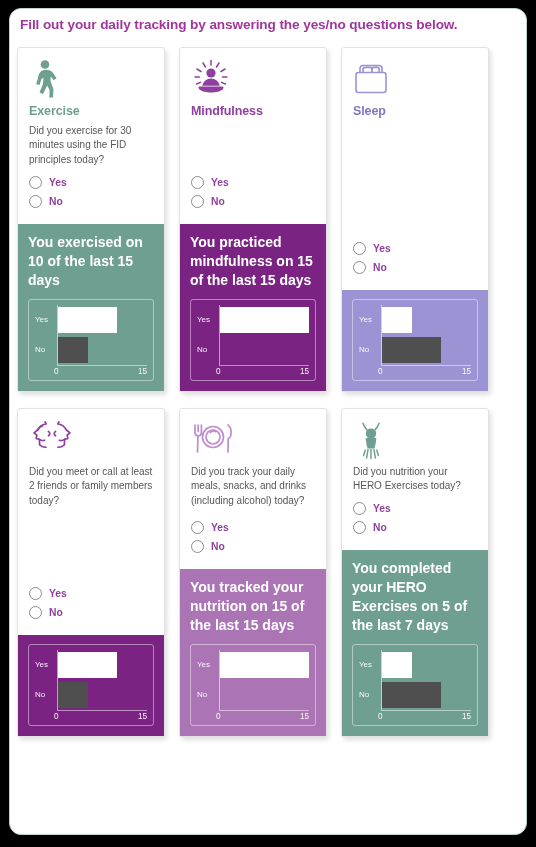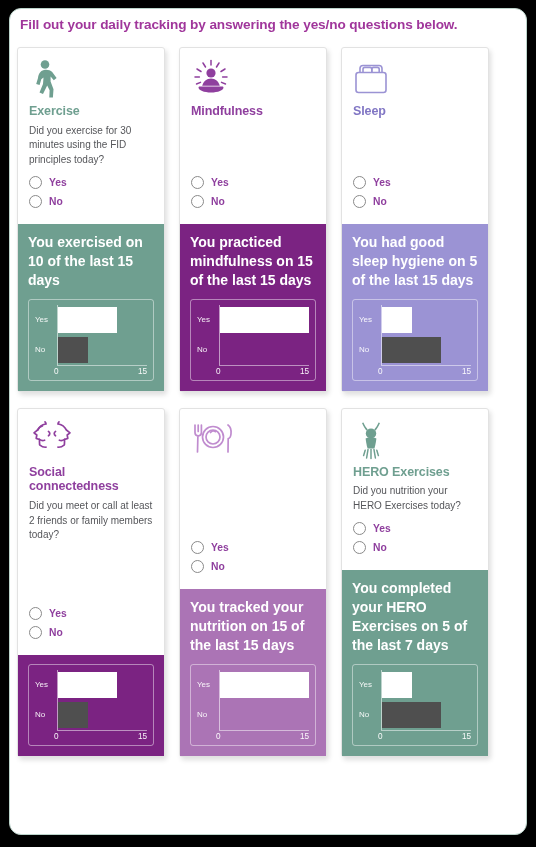--- a/index.html
+++ b/index.html
@@ -303,21 +303,20 @@
           <span class="radio"></span>
           <span class="option-label">Yes</span>
         </div>
         <div class="option-row">
           <span class="radio"></span>
           <span class="option-label">No</span>
         </div>
       </div>
     </div>
     <div class="panel" style="background:#9b93d4">
-      <div class="panel-title">You had good sleep hygiene on 5 of the last 15 days</div>
       <div class="chart">
         <div class="chart-rows">
               <div class="bar-row">
         <div class="bar-label">Yes</div>
         <div class="bar-track">
           <div class="bar yes" style="width:33.33333333333333%"></div>
         </div>
       </div>
               <div class="bar-row">
         <div class="bar-label">No</div>
@@ -343,21 +342,20 @@
           <path d="M10.4 19.4 C12.2 20.6 14 20.8 15.6 20.2"></path>
           <path d="M29.5 4 C33 4.6 35.8 7 37.4 10 L41 12.8 L38.2 15 L38.8 18.5 L35.6 19.4 L35.4 24.8 C33 26.8 30.8 27.4 29 27.2"></path>
           <path d="M35.6 19.4 C33.8 20.6 32 20.8 30.4 20.2"></path>
           <path d="M19.5 11.5 C21.2 12.4 21.2 14.8 19.5 15.8"></path>
           <path d="M26.5 11.5 C24.8 12.4 24.8 14.8 26.5 15.8"></path>
           <path d="M16 1.8 C16.8 2.6 17 3.2 17 4"></path>
           <path d="M30 1.8 C29.2 2.6 29 3.2 29 4"></path>
         </g>
       </svg>
           </div>
-      <div class="card-title" style="color:#8f3f9e">Social connectedness</div>
       <div class="card-question">Did you meet or call at least 2 friends or family members today?</div>
       <div class="options">
         <div class="option-row">
           <span class="radio"></span>
           <span class="option-label">Yes</span>
         </div>
         <div class="option-row">
           <span class="radio"></span>
           <span class="option-label">No</span>
         </div>
@@ -394,20 +392,21 @@
           <circle cx="22" cy="17" r="10.5"></circle>
           <circle cx="22" cy="17" r="7"></circle>
           <path d="M19.5 12.5 C20.6 10.6 23 10.4 24.4 11.7"></path>
           <path d="M4 5 L4 12.5 C4 14.2 5.2 15.6 6.9 15.8 L6.5 32"></path>
           <path d="M7.2 5 L7.2 11.5"></path>
           <path d="M10.4 5 L10.4 12.5 C10.4 14.2 9.2 15.6 7.5 15.8"></path>
           <path d="M37 5 C39.4 6.6 40.4 10 40 14 C39.7 16.8 38.6 18.4 37.2 18.6 L37 32"></path>
         </g>
       </svg>
           </div>
+      <div class="card-question">Did you track your daily meals, snacks, and drinks (including alcohol) today?</div>
       <div class="options">
         <div class="option-row">
           <span class="radio"></span>
           <span class="option-label">Yes</span>
         </div>
         <div class="option-row">
           <span class="radio"></span>
           <span class="option-label">No</span>
         </div>
       </div>
@@ -446,21 +445,20 @@
         <path d="M12.6 18.5 C12.6 18.5 13.4 25 14.6 28.4 L21.4 28.4 C22.6 25 23.4 18.5 23.4 18.5 C21.8 17.6 20 17.2 18 17.2 C16 17.2 14.2 17.6 12.6 18.5 Z" fill="#6f9f90"></path>
         <g stroke="#6f9f90" stroke-width="1.5" stroke-linecap="round">
           <line x1="15" y1="29.6" x2="13.6" y2="38"></line>
           <line x1="18" y1="29.6" x2="18" y2="38.6"></line>
           <line x1="21" y1="29.6" x2="22.4" y2="38"></line>
           <line x1="12.2" y1="30.2" x2="10.6" y2="35.6"></line>
           <line x1="23.8" y1="30.2" x2="25.4" y2="35.6"></line>
         </g>
       </svg>
           </div>
-      <div class="card-title" style="color:#6f9f90">HERO Exercises</div>
       <div class="card-question">Did you nutrition your HERO Exercises today?</div>
       <div class="options">
         <div class="option-row">
           <span class="radio"></span>
           <span class="option-label">Yes</span>
         </div>
         <div class="option-row">
           <span class="radio"></span>
           <span class="option-label">No</span>
         </div>

